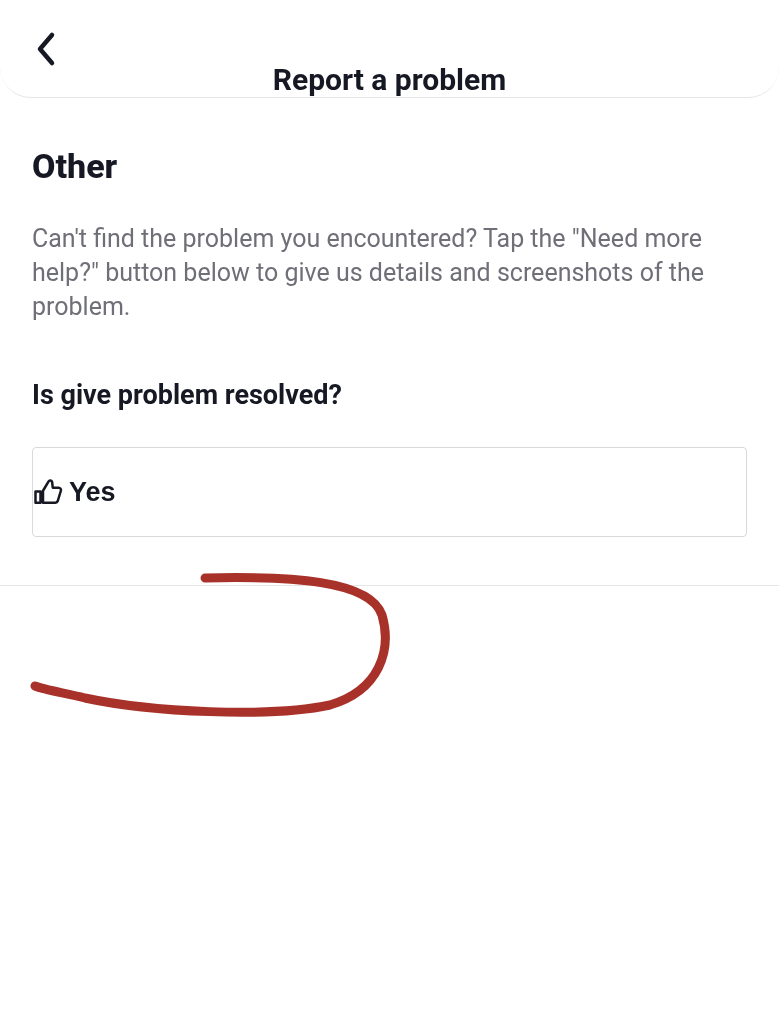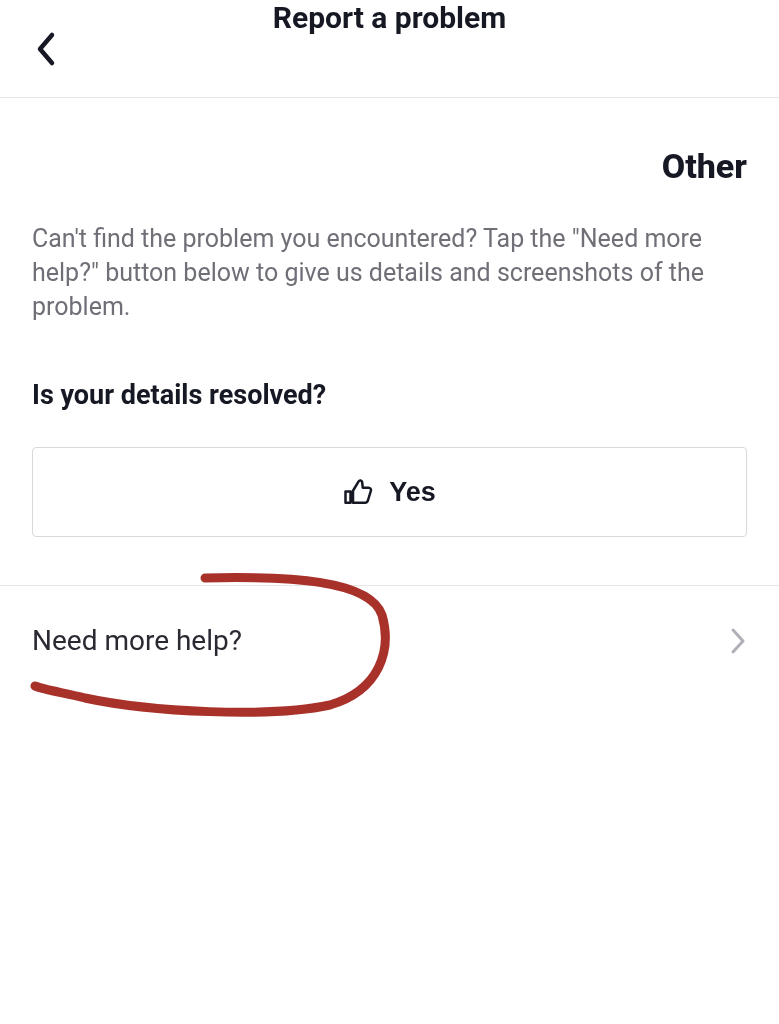--- a/index.html
+++ b/index.html
@@ -11,25 +11,26 @@
       font-family: -apple-system, BlinkMacSystemFont, "Segoe UI", Roboto, Helvetica, Arial, sans-serif;
       background: #ffffff;
       color: #161823;
       width: 779px;
       height: 1024px;
       overflow: hidden;
       position: relative;
     }
     .header {
       display: flex;
-      align-items: flex-start;
+      align-items: flex-end;
       justify-content: center;
       height: 98px;
       border-bottom: 1px solid #e6e6e6;
       position: relative;
+      border-radius: 31px;
     }
     .back-btn {
       position: absolute;
       left: 28px;
       top: 50%;
       transform: translateY(-50%);
       width: 36px;
       height: 36px;
       display: flex;
       align-items: center;
@@ -47,21 +48,20 @@
     }
     .content {
       padding: 0 32px;
     }
     .section-heading {
       font-size: 34px;
       font-weight: 800;
       color: #161823;
       margin-top: 48px;
       margin-bottom: 36px;
-      text-align: right;
     }
     .description {
       font-size: 25px;
       line-height: 1.35;
       color: #6f6f78;
       margin-bottom: 56px;
     }
     .prompt {
       font-size: 27px;
       font-weight: 700;
@@ -74,22 +74,21 @@
       margin-bottom: 48px;
     }
     .choice-btn {
       flex: 1;
       height: 90px;
       border: 1px solid #d9d9d9;
       border-radius: 4px;
       background: #fff;
       display: flex;
       align-items: center;
-      justify-content: center;
-      gap: 16px;
+      gap: 6px;
       font-size: 27px;
       font-weight: 600;
       color: #161823;
       cursor: pointer;
     }
     .choice-btn svg {
       width: 30px;
       height: 30px;
     }
     .divider {
@@ -136,39 +135,33 @@
     <svg viewBox="0 0 24 36">
       <path d="M18 4 L6 18 L18 32" stroke="#161823" stroke-width="4.5" fill="none" stroke-linecap="round" stroke-linejoin="round"></path>
     </svg>
   </div>
   <div class="header-title">Report a problem</div>
 </div>
 
 <div class="content">
   <h1 class="section-heading">Other</h1>
   <p class="description">Can't find the problem you encountered? Tap the "Need more help?" button below to give us details and screenshots of the problem.</p>
-  <div class="prompt">Is your details resolved?</div>
+  <div class="prompt">Is give problem resolved?</div>
 
   <div class="button-row">
     <button class="choice-btn">
       <svg viewBox="0 0 24 24">
         <path d="M2 20.5 L2 11.5 L6 11.5 L6 20.5 Z M8 20.5 L8 11 L12.5 3.5 C13.2 2.3 15 2.6 15.3 4 L15.8 8.5 L20.5 8.5 C21.8 8.5 22.7 9.8 22.3 11 L19.8 19.2 C19.5 20 18.8 20.5 18 20.5 Z" stroke="#161823" stroke-width="2" fill="none" stroke-linejoin="round"></path>
       </svg>
       <span>Yes</span>
     </button>
   </div>
 
   <div class="divider"></div>
 
-  <div class="more-help-row">
-    <span class="more-help-label">Need more help?</span>
-    <svg viewBox="0 0 18 30">
-      <path d="M4 4 L14 15 L4 26" stroke="#b0b0b8" stroke-width="3" fill="none" stroke-linecap="round" stroke-linejoin="round"></path>
-    </svg>
-  </div>
 </div>
 
 <div class="annotation">
   <svg viewBox="0 0 370 150">
     <path d="M 175 8 
              C 260 6, 340 10, 352 45 
              C 362 80, 350 120, 300 135 
              C 240 148, 120 142, 55 128 
              C 35 123, 15 120, 5 116" stroke="#a8322a" stroke-width="9" fill="none" stroke-linecap="round" stroke-linejoin="round"></path>
   </svg>

